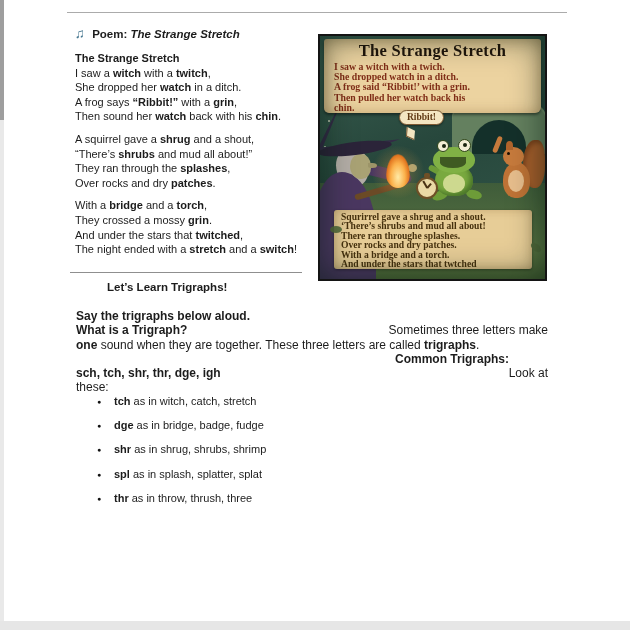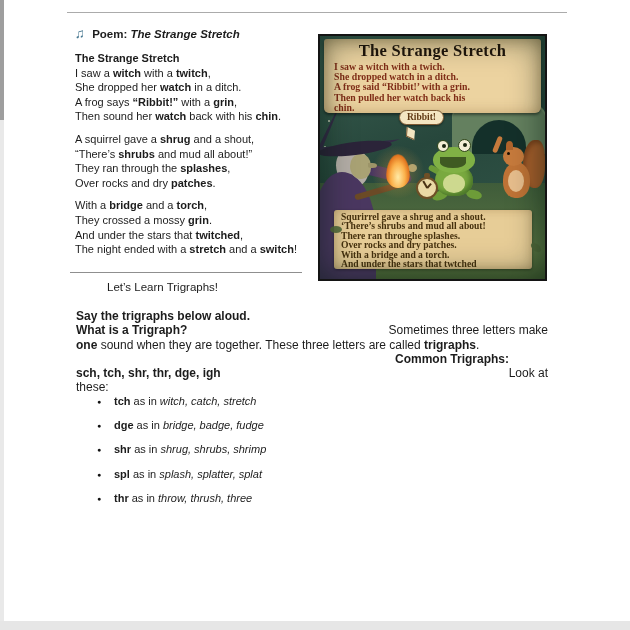--- a/index.html
+++ b/index.html
@@ -17,25 +17,25 @@
   
   .doc-heading { position:absolute; left:75px; top:27px; display:flex; align-items:center; gap:7px;
                  font-size:11.5px; font-weight:700; }
   .music-icon { color:#45768f; font-size:13.5px; font-weight:400; line-height:1; }
   .heading-italic { font-style:italic; }
 
   
   .poem { position:absolute; left:75px; top:51px; font-size:11px; line-height:14.6px; width:240px; }
   .stanza { margin-bottom:8px; }
   .b { font-weight:700; }
-  .i { font-style:italic; }
+  .i { }
 
   
   .divider { position:absolute; left:70px; top:272px; width:232px; height:1px; background:#8f8f8f; }
-  .learn-heading { position:absolute; left:75px; top:281px; font-size:11.5px; font-weight:400;padding-left:32px; }
+  .learn-heading { position:absolute; left:75px; top:281px; font-size:11.5px; font-weight:700;padding-left:32px; }
 
   
   .trig-block { position:absolute; left:76px; top:309px; width:472px; font-size:12px; line-height:14.3px; }
   .trig-row { display:block; }
   .trig-row.flex { display:flex; justify-content:space-between; }
   .common-row span { margin-left:319px; }
 
   
   .bullets { position:absolute; left:97px; top:395px; font-size:11px; }
   .bullet-item { display:flex; align-items:baseline; height:14px; margin-bottom:10.2px; }

